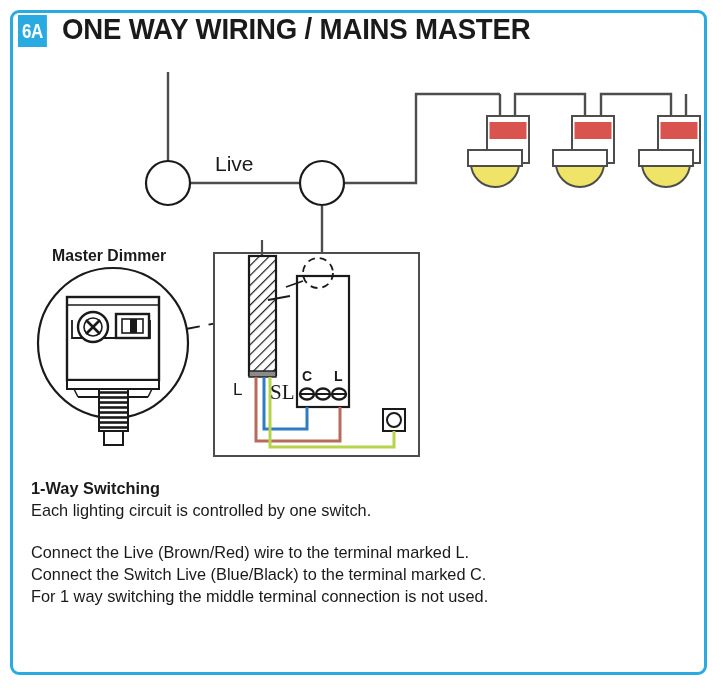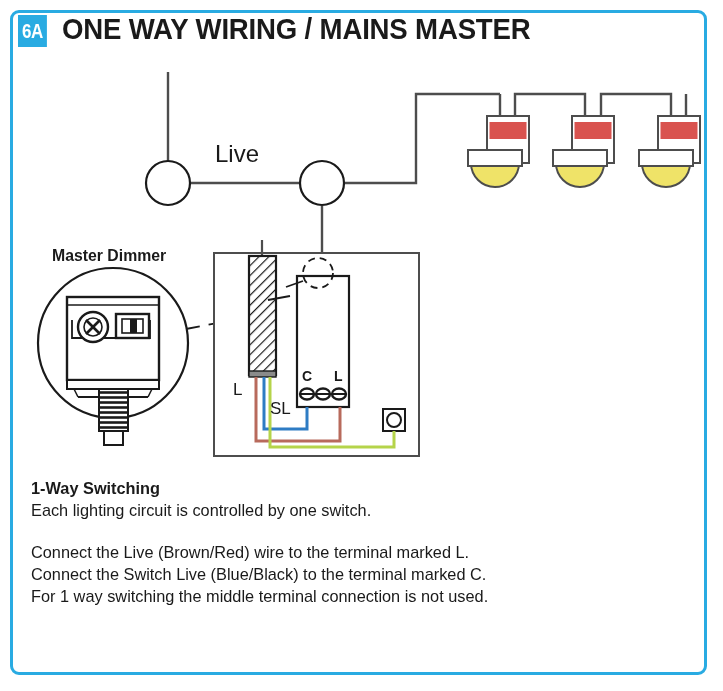--- a/index.html
+++ b/index.html
@@ -34,24 +34,24 @@
     transform:scaleX(.92);
     transform-origin:left top;
     white-space:nowrap;
   }
 
   
   #canvas{position:absolute;left:0;top:0;width:723px;height:691px;}
 
   
   .lbl{position:absolute;color:#1a1a1a;white-space:nowrap;}
-  #live-label{left:215px;top:140px;font-size:24px;text-align:right;}
+  #live-label{left:215px;top:152px;font-size:21px;text-align:right;}
   #master-dimmer-label{left:52px;top:246px;font-size:17px;font-weight:bold;transform:scaleX(.93);transform-origin:left top;}
   #lbl-L1{left:233px;top:380px;font-size:17px;}
-  #lbl-SL{left:270px;top:399px;font-size:17px;}
+  #lbl-SL{left:270px;top:380px;font-size:21px;font-family:Liberation Serif, serif;}
   #lbl-C{left:302px;top:368px;font-size:14px;font-weight:bold;}
   #lbl-L2{left:334px;top:368px;font-size:14px;font-weight:bold;}
 
   
   #body-text{
     position:absolute; left:31px; top:478px;
     width:560px; color:#1a1a1a;
     transform:scaleX(.96); transform-origin:left top;
   }
   #body-text .h{font-size:17px;font-weight:bold;line-height:22px;}

